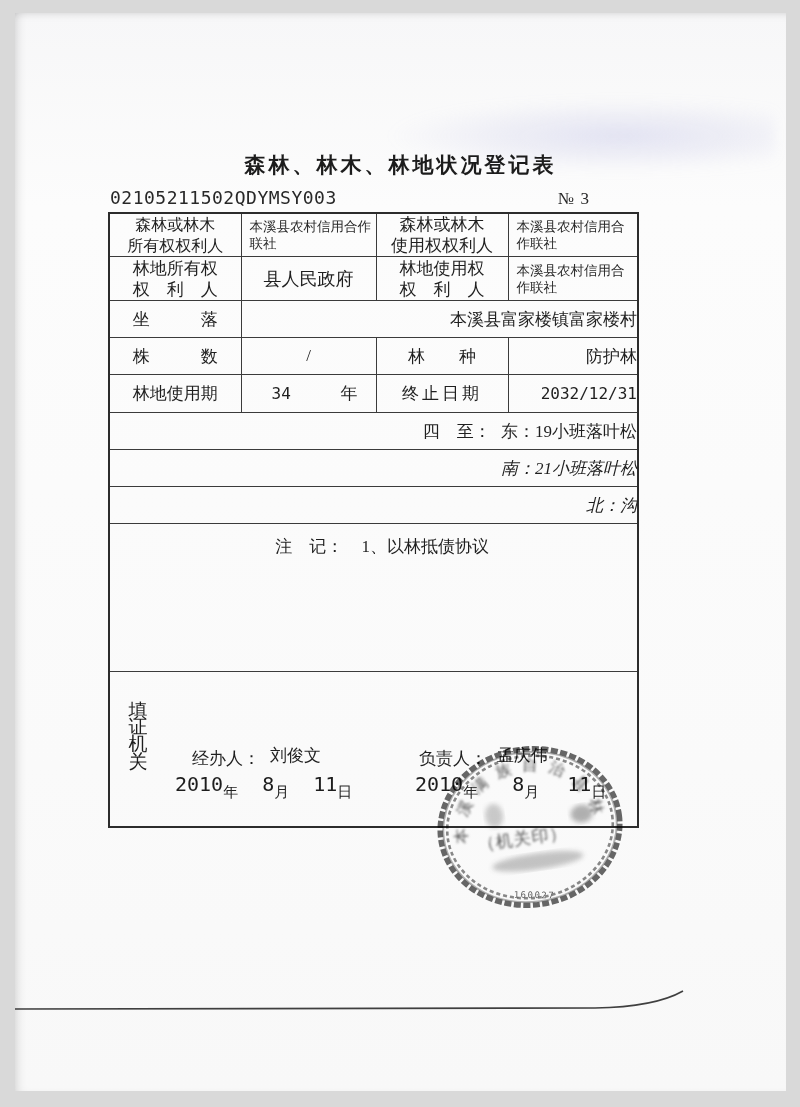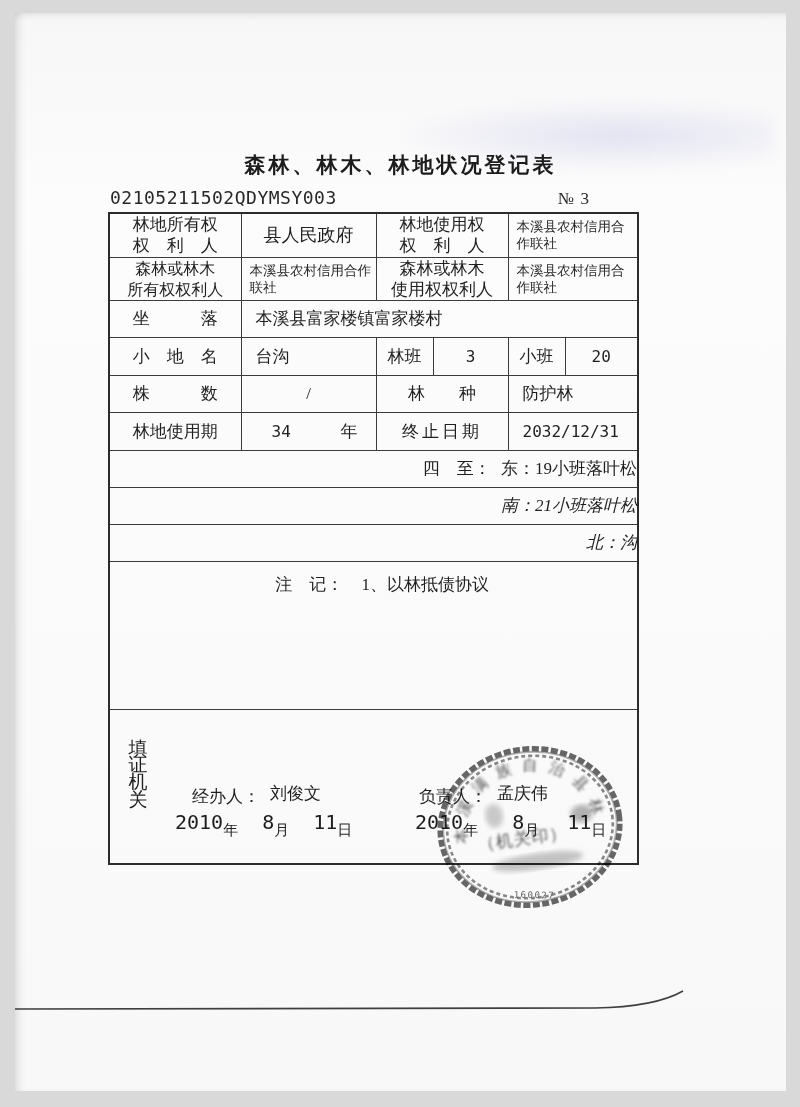--- a/index.html
+++ b/index.html
@@ -33,21 +33,21 @@
     border-collapse:collapse;table-layout:fixed;
     font-size:17px;color:#1f1f1f;
   }
   table.form td{
     border:1px solid #3b3b3b;padding:0;vertical-align:middle;overflow:visible;
   }
   table.form{border:2px solid #2c2c2c;}
   .lblc{text-align:center;letter-spacing:0;}
   .lbl2{line-height:21px;text-align:center;}
   .small{font-size:13.5px;line-height:17px;padding:2px 2px 2px 8px !important;vertical-align:middle;color:#2a2a2a;}
-  .padL{padding-left:14px !important;text-align:left;}
+  .padL{padding-left:14px !important;text-align:right;}
   .ctr{text-align:center;}
   .num-cell{font-family:"DejaVu Sans Mono",monospace;font-size:16px;}
   .tenure-cell{display:flex;justify-content:space-between;padding:0 18px 0 30px;align-items:center;}
   .bounds{padding-left:17px !important;text-align:right;}
   .bounds-ind{padding-left:142px !important;text-align:right;font-style:italic;}
   .bounds .blabel{margin-right:6px;}
   .notes-cell{vertical-align:top !important;padding:11px 0 0 17px !important;text-align:center;}
   .notes-cell .nval{margin-left:14px;}
   .issuer-cell{position:relative;}
   .vlabel{
@@ -86,59 +86,51 @@
       <colgroup>
         <col style="width:132px">
           <col style="width:135px">
           <col style="width:57px">
         <col style="width:75px">
           <col style="width:57px">
           <col style="width:73px">
       </colgroup>
 
       <tbody>
-          <tr style="height:44px">
+          <tr style="height:43px">
+        <td class="lbl2" style="font-size:16px">
+          <div>森林或林木</div>
+          <div>所有权权利人</div>
+        </td>
+        <td class="small">本溪县农村信用合作联社</td>
+        <td colspan="2" class="lbl2">
+          <div>森林或林木</div>
+          <div>使用权权利人</div>
+        </td>
+        <td colspan="2" class="small">本溪县农村信用合作联社</td>
+      </tr>
+
+      <tr style="height:44px">
         <td class="lbl2">
           <div>林地所有权</div>
           <div>权　利　人</div>
         </td>
         <td class="ctr" style="font-size:18px">县人民政府</td>
         <td colspan="2" class="lbl2">
           <div>林地使用权</div>
           <div>权　利　人</div>
         </td>
         <td colspan="2" class="small">本溪县农村信用合作联社</td>
       </tr>
 
-      <tr style="height:43px">
-        <td class="lbl2" style="font-size:16px">
-          <div>森林或林木</div>
-          <div>所有权权利人</div>
-        </td>
-        <td class="small">本溪县农村信用合作联社</td>
-        <td colspan="2" class="lbl2">
-          <div>森林或林木</div>
-          <div>使用权权利人</div>
-        </td>
-        <td colspan="2" class="small">本溪县农村信用合作联社</td>
-      </tr>
-
       <tr style="height:37px">
         <td class="lblc">坐　　　落</td>
         <td colspan="5" class="padL">本溪县富家楼镇富家楼村</td>
       </tr>
 
-      <tr style="height:38px">
-        <td class="lblc">小　地　名</td>
-        <td class="padL">台沟</td>
-        <td class="ctr">林班</td>
-        <td class="ctr num-cell">3</td>
-        <td class="ctr">小班</td>
-        <td class="ctr num-cell">20</td>
-      </tr>
 
 
       <tr style="height:37px">
         <td class="lblc">株　　　数</td>
         <td class="ctr">/</td>
         <td colspan="2" class="ctr">林　　种</td>
         <td colspan="2" class="padL">防护林</td>
       </tr>
 
       <tr style="height:38px">

